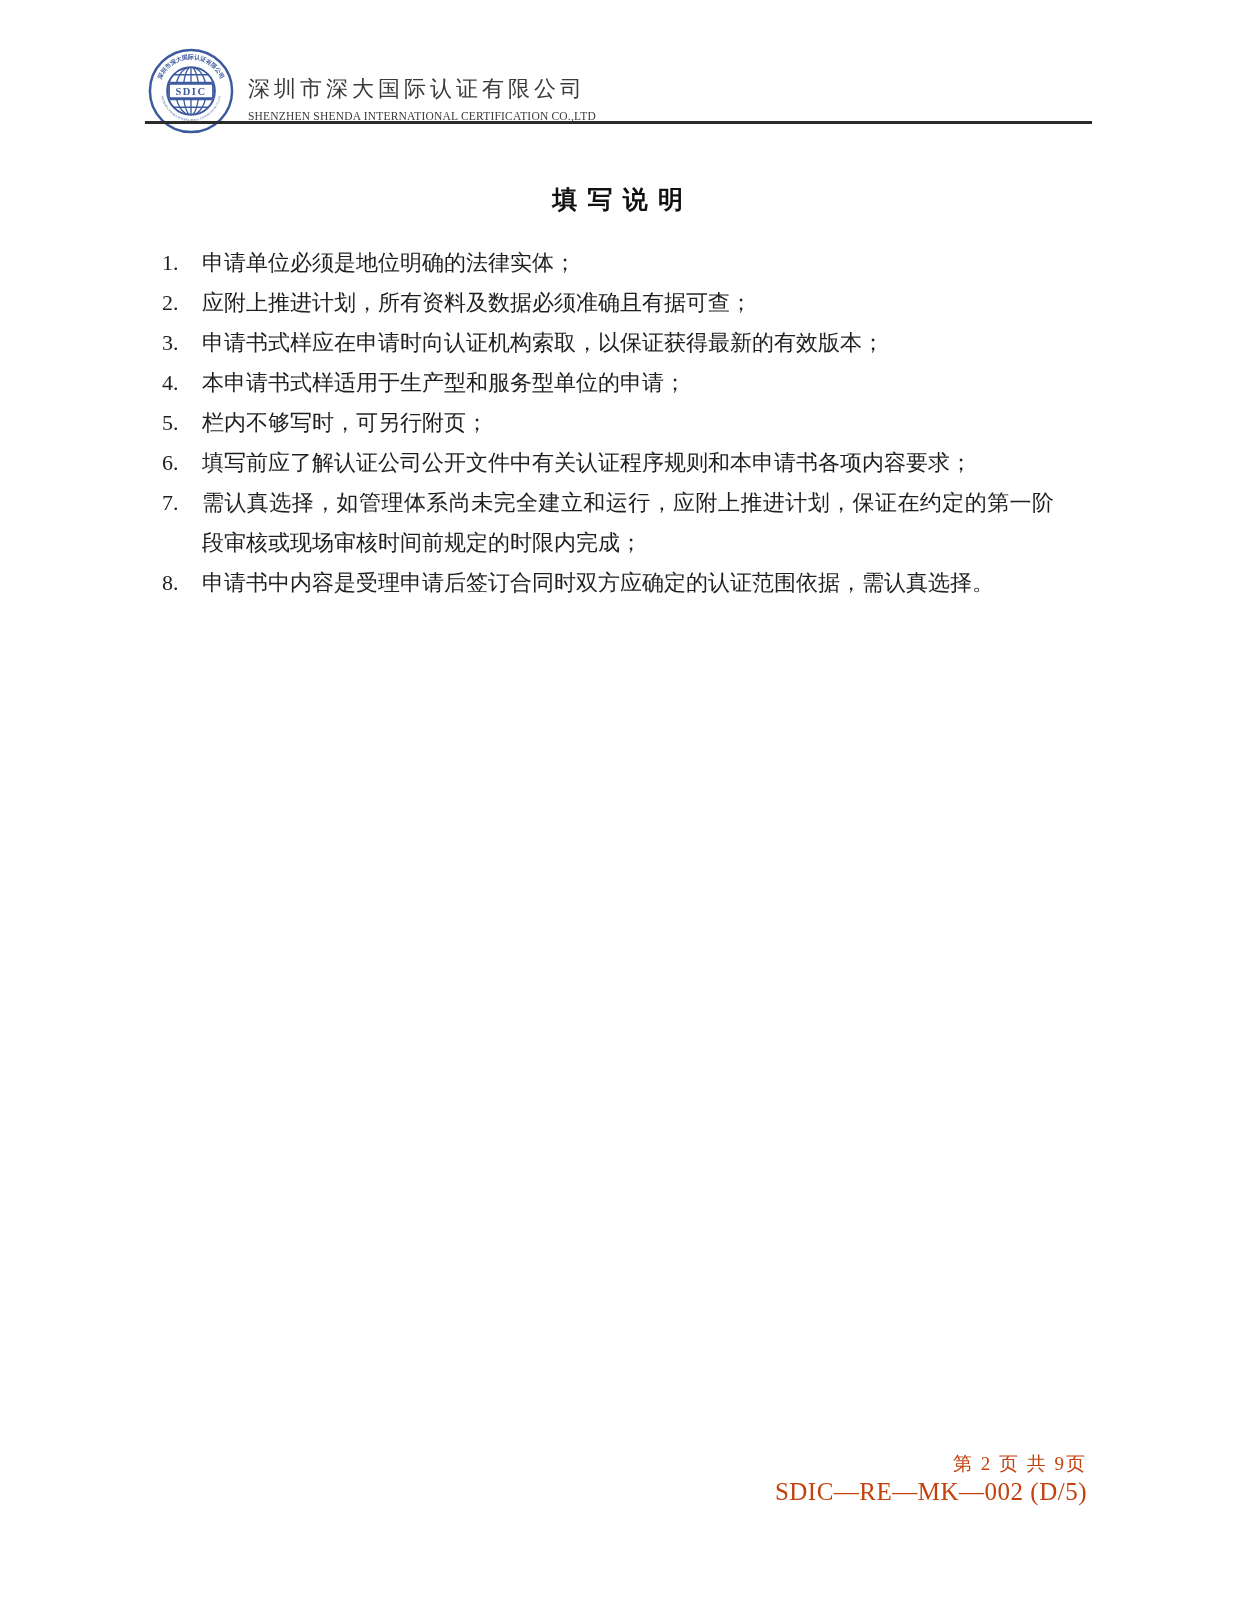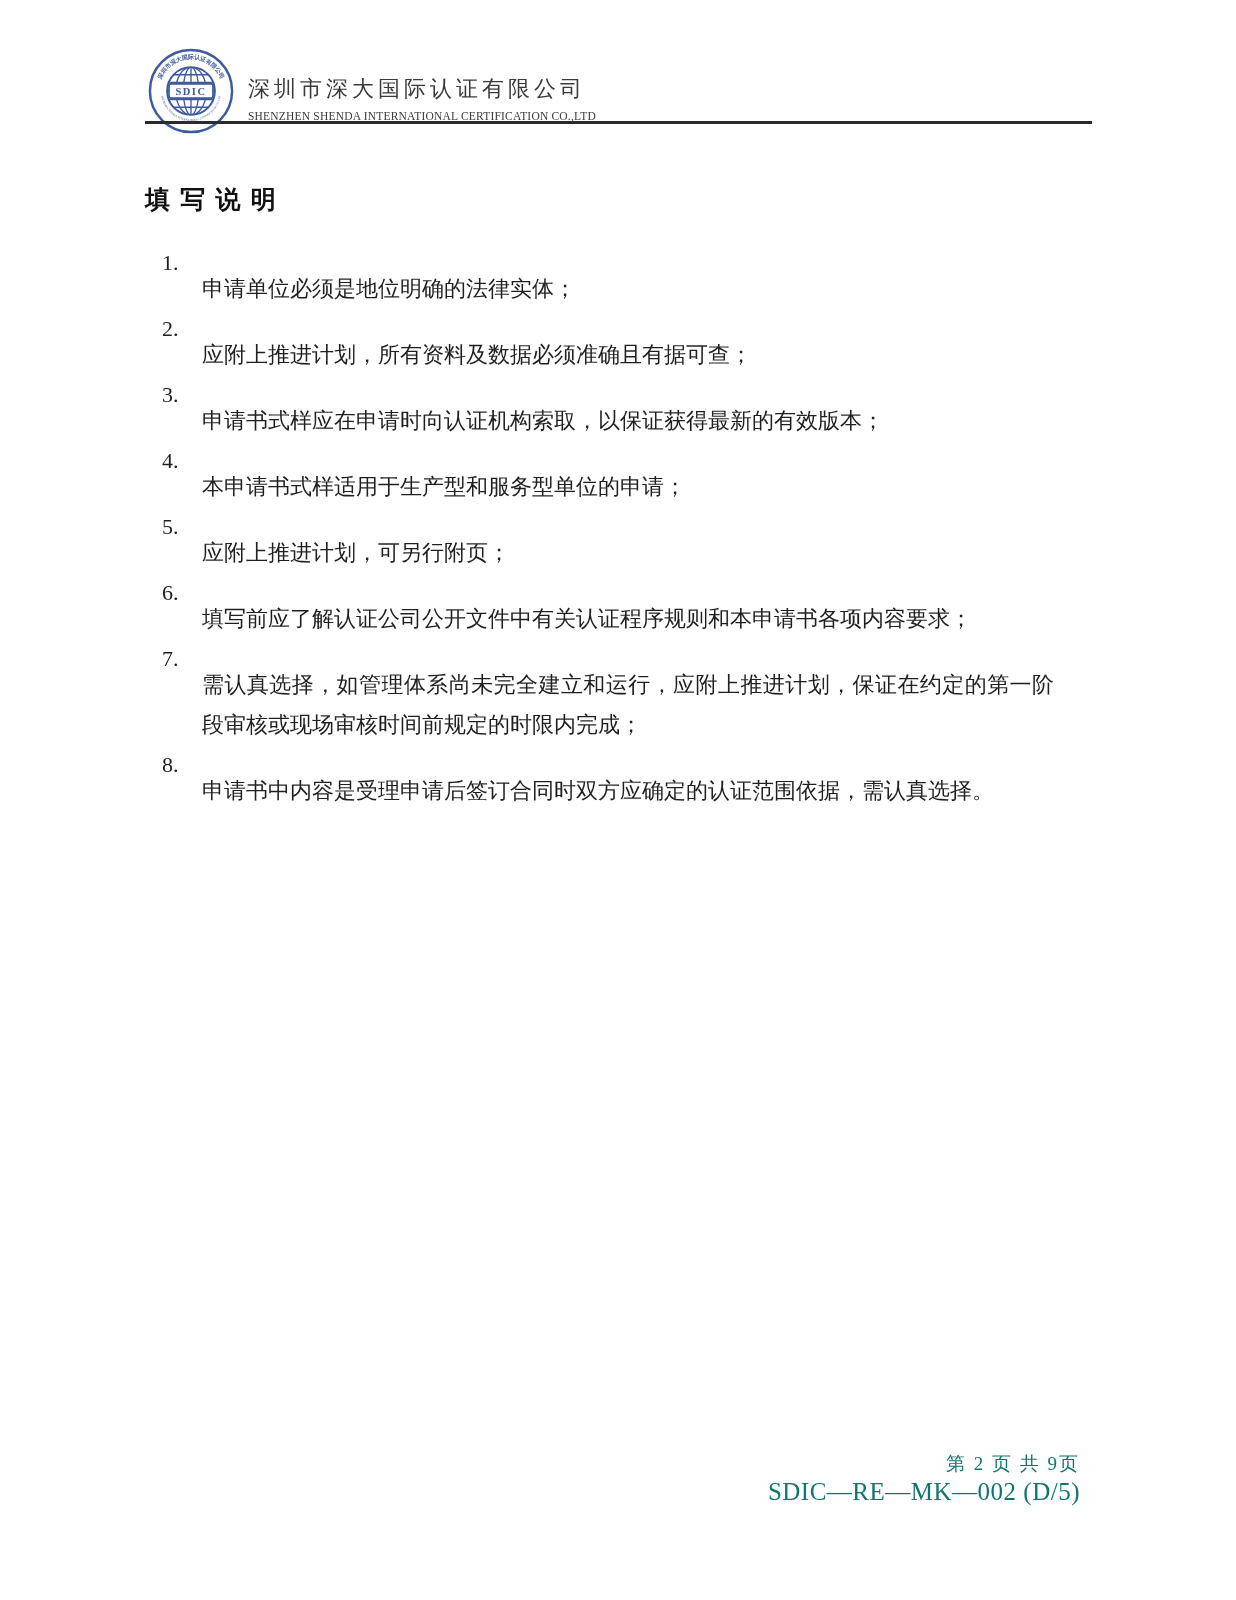--- a/index.html
+++ b/index.html
@@ -52,20 +52,21 @@
     height: 3px;
     background: #2b2b2b;
   }
 
   
   .doc-title {
     position: absolute;
     top: 183px;
     left: 145px;
     width: 947px;
+    text-align: center;
     font-size: 25px;
     font-weight: bold;
     letter-spacing: 2px;
     color: #111;
   }
 
   
   .instructions {
     position: absolute;
     top: 243px;
@@ -76,30 +77,29 @@
     font-size: 22px;
     line-height: 40px;
   }
   .instr-num {
     width: 40px;
     flex: 0 0 auto;
   }
   .instr-text {
     width: 852px;
     text-align: justify;
-    margin-top: 26px;
   }
 
   
   .footer {
     position: absolute;
     top: 1450px;
-    right: 156px;
+    right: 149px;
     text-align: right;
-    color: #0f766e;
+    color: #c2410c;
   }
   .page-info {
     font-size: 19px;
     line-height: 27px;
     letter-spacing: 2px;
   }
   .doc-code {
     font-size: 25px;
     line-height: 29px;
     letter-spacing: 0.5px;
@@ -162,21 +162,21 @@
     <div class="instr-item">
       <span class="instr-num">3.</span>
       <span class="instr-text">申请书式样应在申请时向认证机构索取，以保证获得最新的有效版本；</span>
     </div>
     <div class="instr-item">
       <span class="instr-num">4.</span>
       <span class="instr-text">本申请书式样适用于生产型和服务型单位的申请；</span>
     </div>
     <div class="instr-item">
       <span class="instr-num">5.</span>
-      <span class="instr-text">应附上推进计划，可另行附页；</span>
+      <span class="instr-text">栏内不够写时，可另行附页；</span>
     </div>
     <div class="instr-item">
       <span class="instr-num">6.</span>
       <span class="instr-text">填写前应了解认证公司公开文件中有关认证程序规则和本申请书各项内容要求；</span>
     </div>
     <div class="instr-item">
       <span class="instr-num">7.</span>
       <span class="instr-text">需认真选择，如管理体系尚未完全建立和运行，应附上推进计划，保证在约定的第一阶段审核或现场审核时间前规定的时限内完成；</span>
     </div>
     <div class="instr-item">

